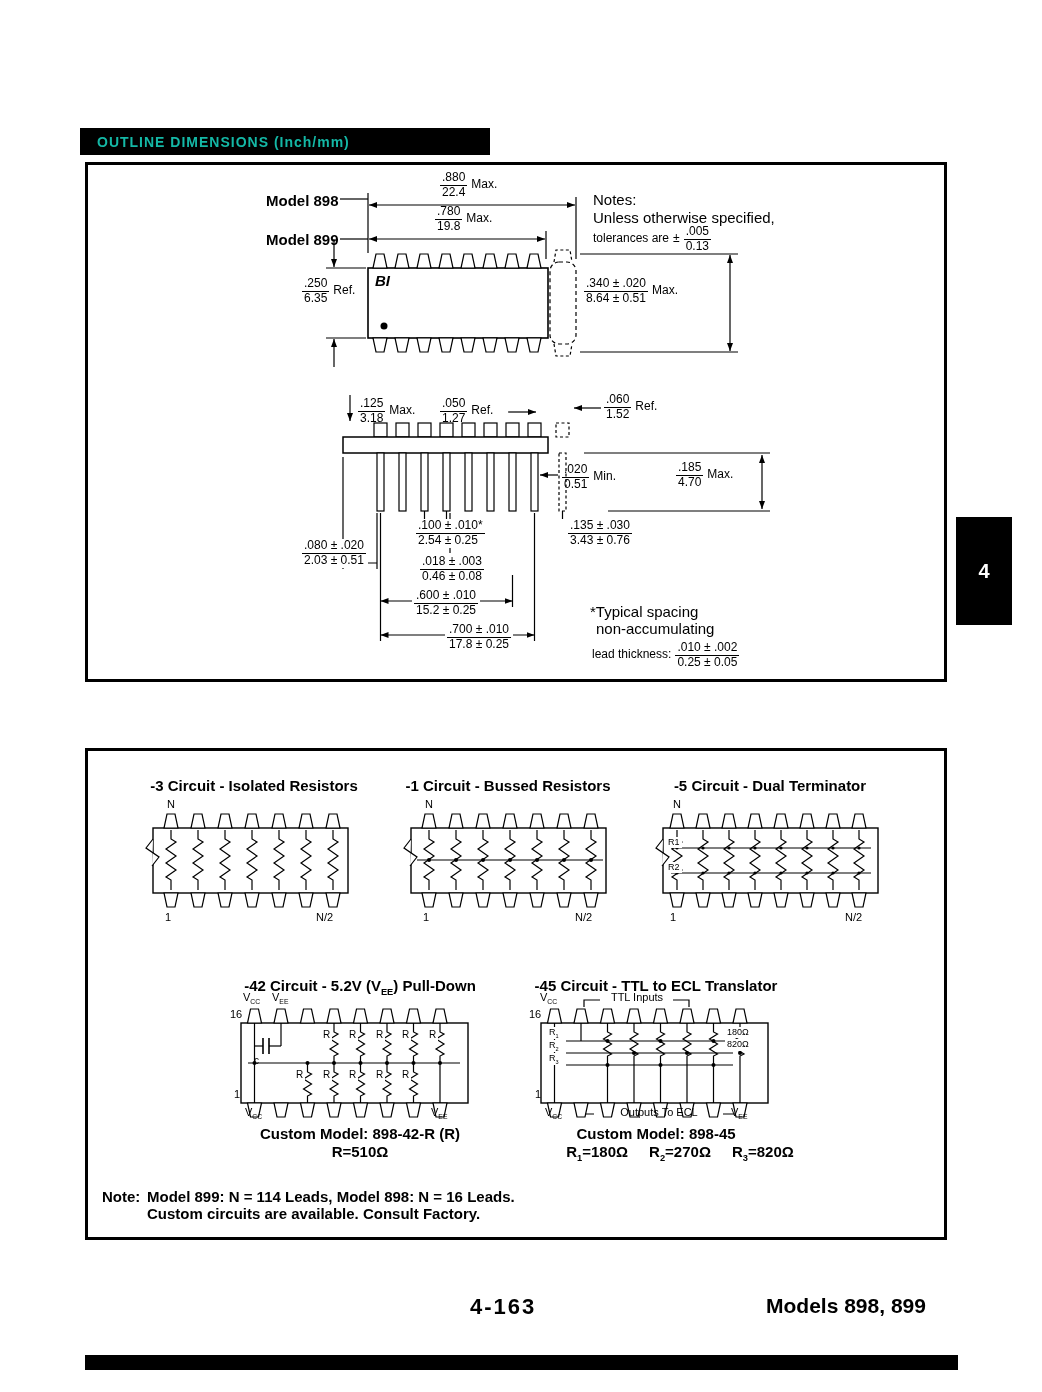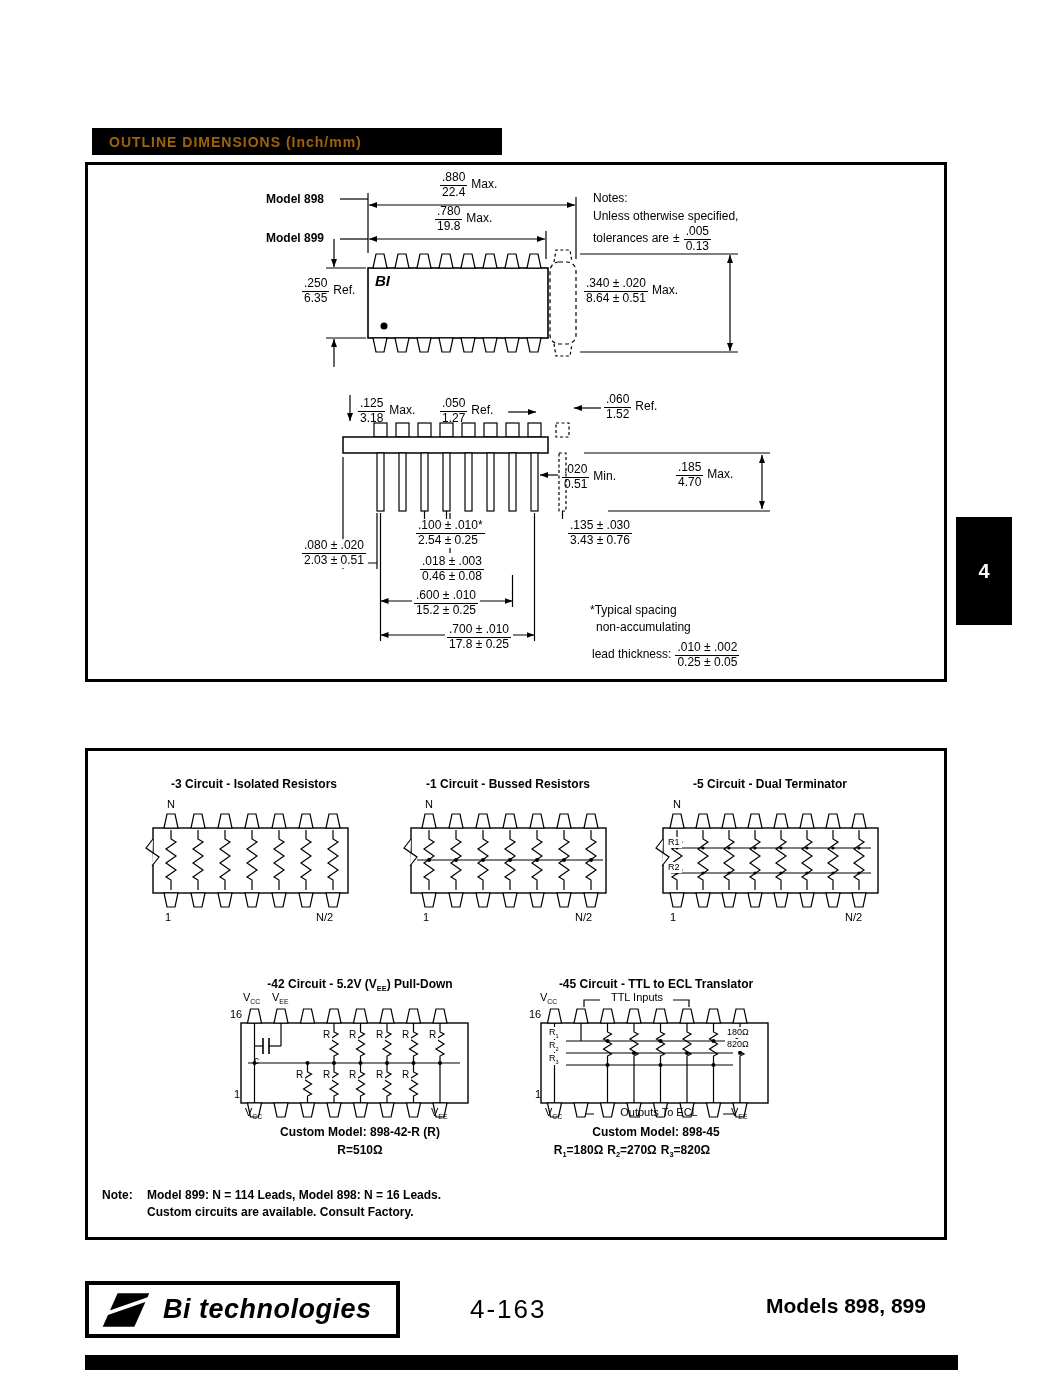--- a/index.html
+++ b/index.html
@@ -1,38 +1,38 @@
 <!DOCTYPE html>
 <html><head>
 <meta charset="utf-8">
 <style>
   *{margin:0;padding:0;box-sizing:border-box}
   html,body{background:#fff}
   .page{position:relative;width:1042px;height:1392px;background:#fff;color:#000;
         font-family:"Liberation Sans",sans-serif;overflow:hidden}
   .abs{position:absolute;left:0;top:0}
-  .bar{position:absolute;left:92px;width:410px;height:27px;background:#000;color:#a16207;
+  .bar{position:absolute;left:80px;width:410px;height:27px;background:#000;color:#14b8a6;
        display:flex;align-items:center;padding-left:17px;font-weight:bold;font-size:14px;letter-spacing:1px}
   .box{position:absolute;left:85px;width:862px;border:3px solid #000;background:#fff}
-  .lbl{position:absolute;font-size:12px;line-height:1.2;white-space:nowrap}
+  .lbl{position:absolute;font-size:15px;line-height:1.2;white-space:nowrap}
   .dim{position:absolute;display:flex;align-items:center;gap:4px;font-size:12px;white-space:nowrap;line-height:1.15}
   .frac{display:inline-block;text-align:left}
   .frac .ft{display:block;border-bottom:1.2px solid #000;padding:0 2px}
   .frac .fb{display:block;padding:0 2px}
   .b{font-weight:bold}.i{font-style:italic}
   .c{transform:translateX(-50%)}
   .s9{font-size:9px}.s10{font-size:10px}.s11{font-size:11px}
   .bg{background:#fff;padding:0 2px}
   sub{font-size:0.62em}
   .tab4{position:absolute;left:956px;top:517px;width:56px;height:108px;background:#000;color:#fff;
         display:flex;align-items:center;justify-content:center;font-weight:bold;font-size:20px}
   .logo-box{position:absolute;left:85px;top:1281px;width:315px;height:57px;border:4px solid #000;
             display:flex;align-items:center;gap:10px;padding-left:10px;background:#fff}
   .logo-text{font-weight:bold;font-style:italic;font-size:27px;letter-spacing:.5px}
-  .pageno{position:absolute;left:470px;top:1294px;font-weight:normal;font-size:26px;letter-spacing:2px}
+  .pageno{position:absolute;left:470px;top:1294px;font-weight:bold;font-size:22px;letter-spacing:2px}
   .models{position:absolute;left:766px;top:1294px;font-weight:bold;font-size:21px}
   .bottom-rule{position:absolute;left:85px;top:1355px;width:873px;height:15px;background:#000}
 </style>
 </head>
 <body>
 
 <div class="page">
 
   <svg width="0" height="0" style="position:absolute">
     <defs>
@@ -542,35 +542,28 @@
     <div class="lbl s9 bg" style="left:459px;top:276px"><span>R</span><sub>1</sub></div>
     <div class="lbl s9 bg" style="left:459px;top:289px"><span>R</span><sub>2</sub></div>
     <div class="lbl s9 bg" style="left:459px;top:302px"><span>R</span><sub>3</sub></div>
     <div class="lbl s9 bg" style="left:637px;top:276px">180Ω</div>
     <div class="lbl s9 bg" style="left:637px;top:289px">270Ω</div>
     <div class="lbl s9 bg" style="left:637px;top:288px">820Ω</div>
     <div class="lbl s11" style="left:457px;top:355px"><span>V</span><sub>CC</sub></div>
     <div class="lbl s11 c" style="left:571px;top:355px">Outputs To ECL</div>
     <div class="lbl s11" style="left:643px;top:355px"><span>V</span><sub>EE</sub></div>
     <div class="lbl b c" style="left:568px;top:374px">Custom Model: 898-45</div>
-    <div class="lbl b c" style="left:544px;top:392px;display:flex;gap:4px">
+    <div class="lbl b c" style="left:592px;top:392px;display:flex;gap:21px">
       <span><span>R</span><sub>1</sub><span>=180Ω</span></span>
       <span><span>R</span><sub>2</sub><span>=270Ω</span></span>
       <span><span>R</span><sub>3</sub><span>=820Ω</span></span>
     </div>
 
     <div class="lbl b" style="left:14px;top:437px">Note:</div>
     <div class="lbl b" style="left:59px;top:437px">Model 899: N = 114 Leads, Model 898: N = 16 Leads.</div>
     <div class="lbl b" style="left:59px;top:454px">Custom circuits are available.  Consult Factory.</div>
   </div>
 
-  <div class="logo-box">
-    <svg width="54" height="40" viewBox="0 0 58 40">
-      <path d="M4,38 L20,2 L54,2 L38,38 Z" fill="#000"></path>
-      <path d="M2,26 L56,7" stroke="#fff" stroke-width="4" fill="none"></path>
-    </svg>
-    <span class="logo-text"><span>Bi</span><span> technologies</span></span>
-  </div>
   <div class="pageno">4-163</div>
   <div class="models">Models 898, 899</div>
   <div class="bottom-rule"></div>
 
 </div>
 
 </body></html>

